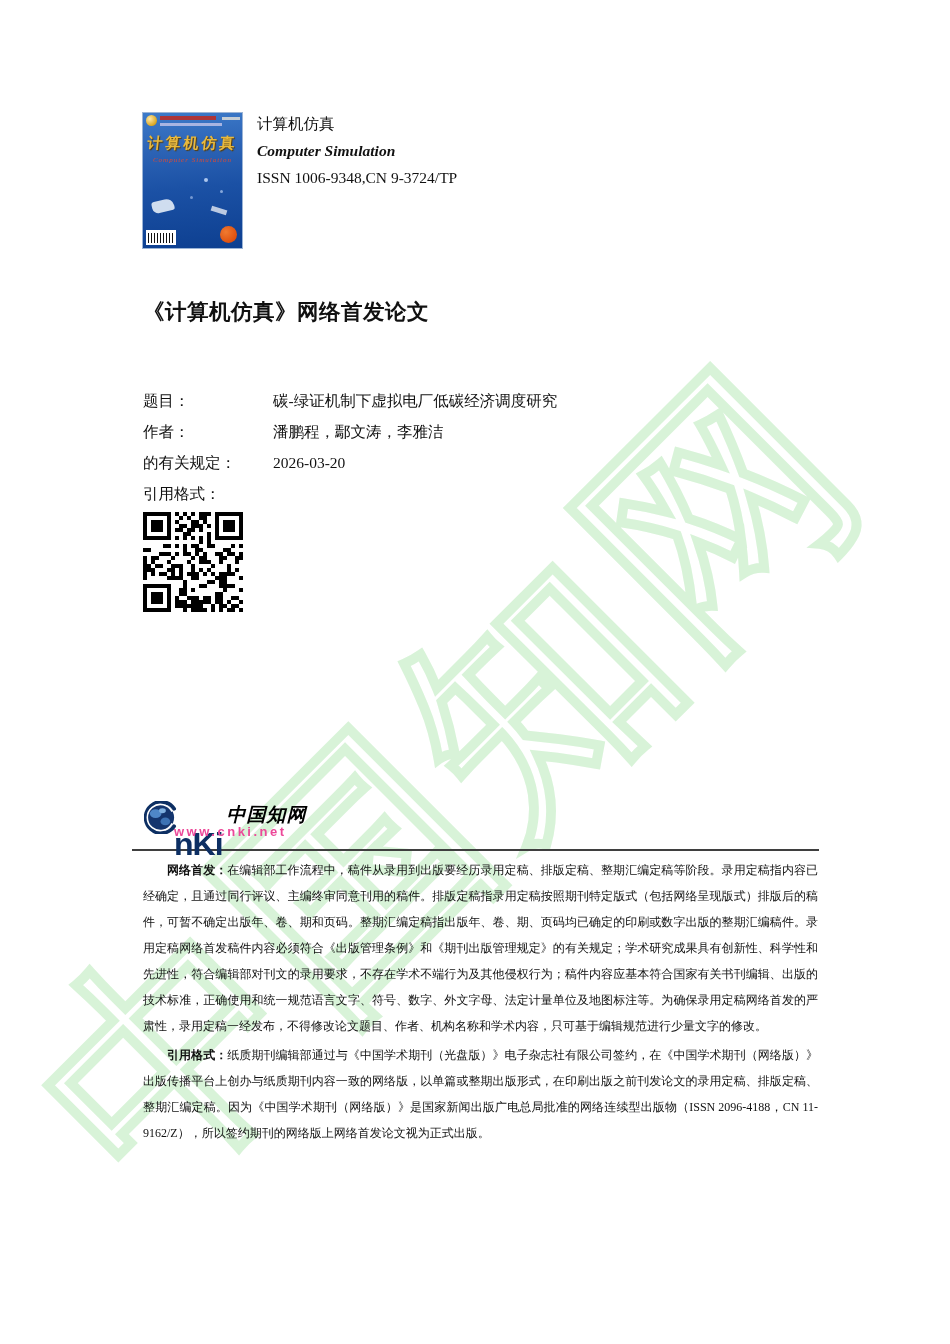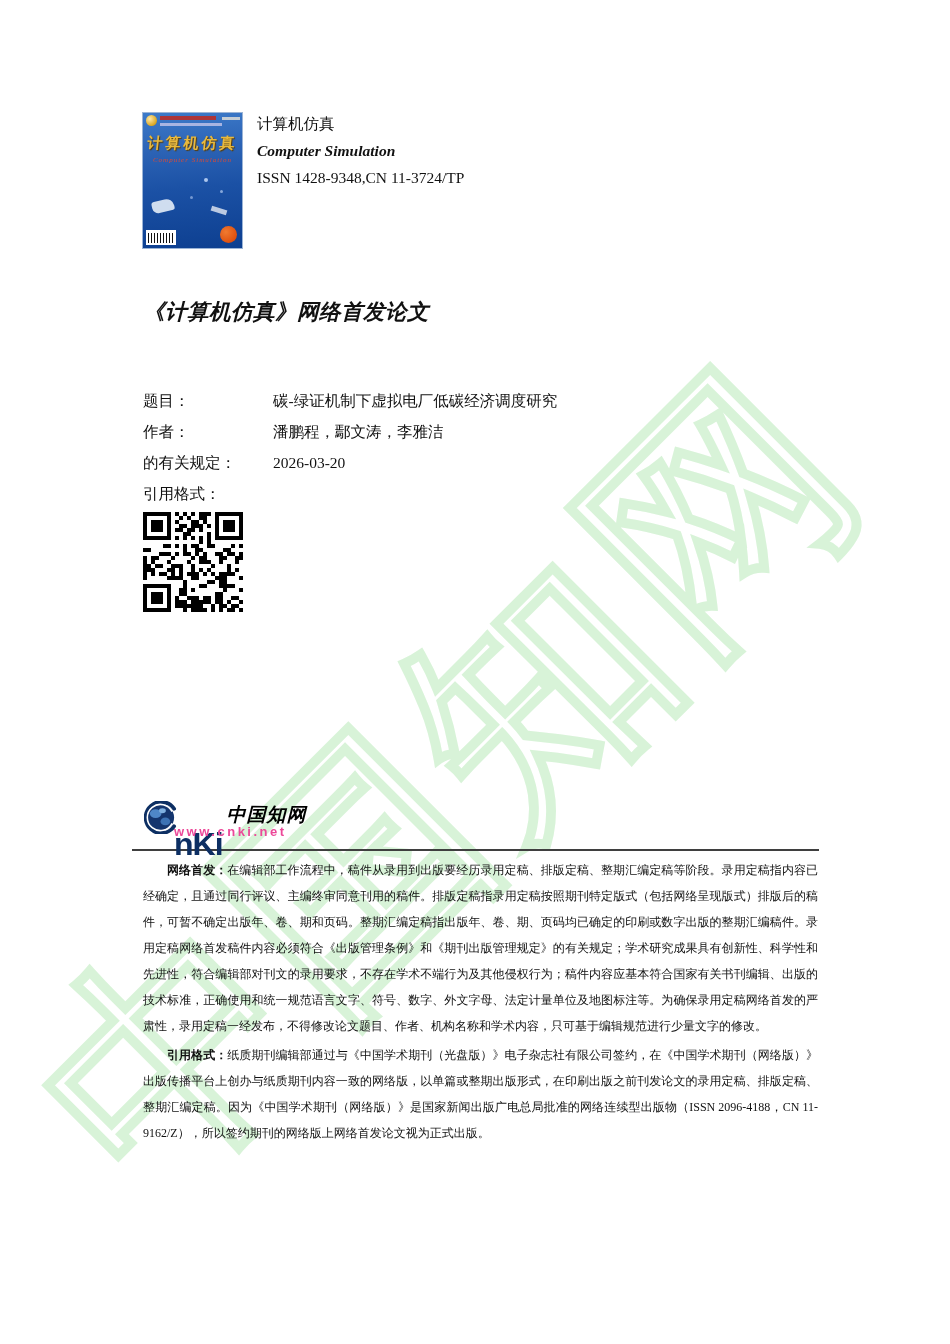--- a/index.html
+++ b/index.html
@@ -33,21 +33,21 @@
   .cover-barcode{position:absolute;left:4px;bottom:4px;width:30px;height:15px;background:#fff;
         background-image:repeating-linear-gradient(90deg,#111 0 1px,#fff 1px 3px);
         background-size:26px 10px;background-position:2px 3px;background-repeat:no-repeat;}
   .cover-circle{position:absolute;right:6px;bottom:6px;width:17px;height:17px;border-radius:50%;
         background:radial-gradient(circle at 35% 35%,#f07a30,#dd4e0d 75%);}
   
   .jinfo{position:absolute;left:257px;top:110px;font-size:15.5px;line-height:27px;}
   .jinfo .en{font-style:italic;font-weight:bold;}
   
   .heading{position:absolute;left:143px;top:297px;font-size:21.5px;font-weight:bold;
-        font-family:"Liberation Sans","DejaVu Sans",sans-serif;letter-spacing:.5px;font-style:italic;}
+        font-family:"Liberation Sans","DejaVu Sans",sans-serif;letter-spacing:.5px;}
   
   .meta{position:absolute;left:143px;top:388px;width:676px;font-size:15.5px;}
   .meta-row{display:flex;margin-bottom:5px;line-height:26px;}
   .meta-label{width:130px;flex:0 0 130px;}
   .meta-value{flex:1;}
   
   .qr{position:absolute;left:143px;top:512px;width:100px;height:100px;}
   
   .footer{position:absolute;left:132px;top:800px;width:687px;}
   .logo{margin-left:12px;height:44px;position:relative;}
@@ -86,21 +86,21 @@
       <div class="cover-dot" style="left:48px;top:84px;width:3px;height:3px;opacity:.5;"></div>
       <div class="cover-astro"></div>
       <div class="cover-sat"></div>
       <div class="cover-barcode"></div>
       <div class="cover-circle"></div>
     </div>
 
     <div class="jinfo">
       <div>计算机仿真</div>
       <div class="en">Computer Simulation</div>
-      <div>ISSN 1428-9348,CN 11-3724/TP</div>
+      <div>ISSN 1006-9348,CN 9-3724/TP</div>
     </div>
 
     <div class="heading">《计算机仿真》网络首发论文</div>
 
     <div class="meta">
       <div class="meta-row">
         <div class="meta-label">题目：</div>
         <div class="meta-value">碳-绿证机制下虚拟电厂低碳经济调度研究</div>
       </div>
       <div class="meta-row">

